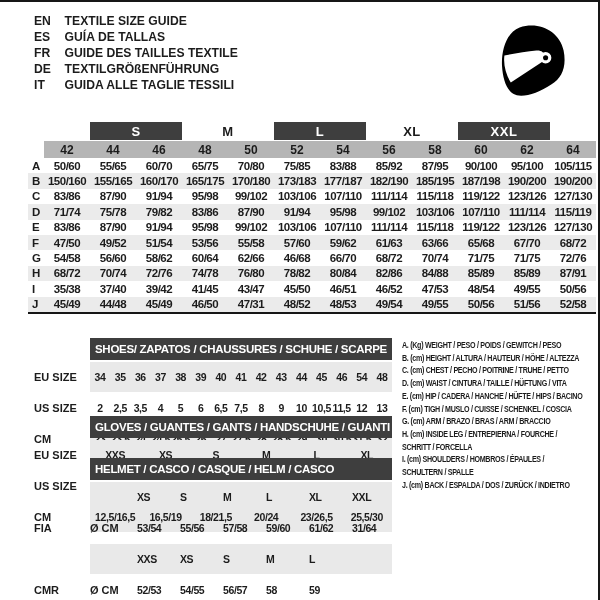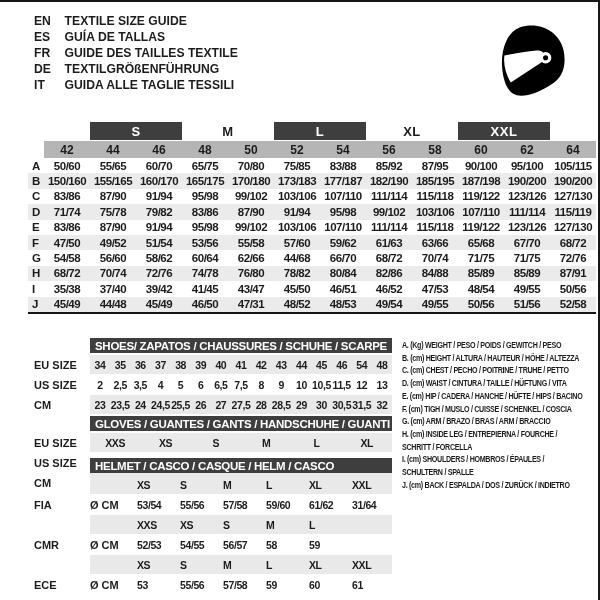--- a/index.html
+++ b/index.html
@@ -28,23 +28,23 @@
   .num-row{height:17px;margin-top:1px;}
   .num-cell{background:#b5b5b5;display:flex;align-items:center;justify-content:center;font-size:12px;}
   .trow{height:15.4px;}
   .trow.stripe{background:#ebebeb;}
   .cell{display:flex;align-items:center;justify-content:center;font-size:11.5px;letter-spacing:-.5px;white-space:nowrap;}
   .rlabel{display:flex;align-items:center;justify-content:flex-start;padding-left:4px;font-size:11.5px;}
 
   
   .btable{position:absolute;left:34px;width:358px;}
   #shoes{top:338px;} #gloves{top:416px;} #helmet-table{top:458px;}
-  .bar{margin-left:56px;height:15px;background:#3e3e3e;color:#fff;font-size:11.5px;
+  .bar{margin-left:56px;height:22px;background:#3e3e3e;color:#fff;font-size:11.5px;
        display:flex;align-items:center;padding-left:5px;letter-spacing:-.3px;white-space:nowrap;margin-bottom:2px;}
-  .brow{display:grid;height:19px;margin-bottom:1px;}
+  .brow{display:grid;height:30px;margin-bottom:1px;}
   .shoes-grid{grid-template-columns:56px repeat(15,1fr);}
   .gloves-grid{grid-template-columns:56px repeat(6,1fr);}
   .helmet-grid{grid-template-columns:56px 44px repeat(6,1fr);}
   .blabel{display:flex;align-items:center;font-size:11px;white-space:nowrap;}
   .unit{display:flex;align-items:center;font-size:11px;white-space:nowrap;}
   .bcell{display:flex;align-items:center;justify-content:center;font-size:10.5px;letter-spacing:-.4px;white-space:nowrap;}
   .brow.shade .bcell,.brow.shade .unit{background:#e9e9e9;}
   .helmet-grid .bcell{justify-content:flex-start;padding-left:3px;}
 
   
@@ -200,21 +200,21 @@
       <div class="cell">67/70</div>
       <div class="cell">68/72</div>
     </div>
     <div class="trow">
       <div class="rlabel">G</div>
       <div class="cell">54/58</div>
       <div class="cell">56/60</div>
       <div class="cell">58/62</div>
       <div class="cell">60/64</div>
       <div class="cell">62/66</div>
-      <div class="cell">44/68</div>
+      <div class="cell">46/68</div>
       <div class="cell">66/70</div>
       <div class="cell">68/72</div>
       <div class="cell">70/74</div>
       <div class="cell">71/75</div>
       <div class="cell">71/75</div>
       <div class="cell">72/76</div>
     </div>
     <div class="trow stripe">
       <div class="rlabel">H</div>
       <div class="cell">68/72</div>

